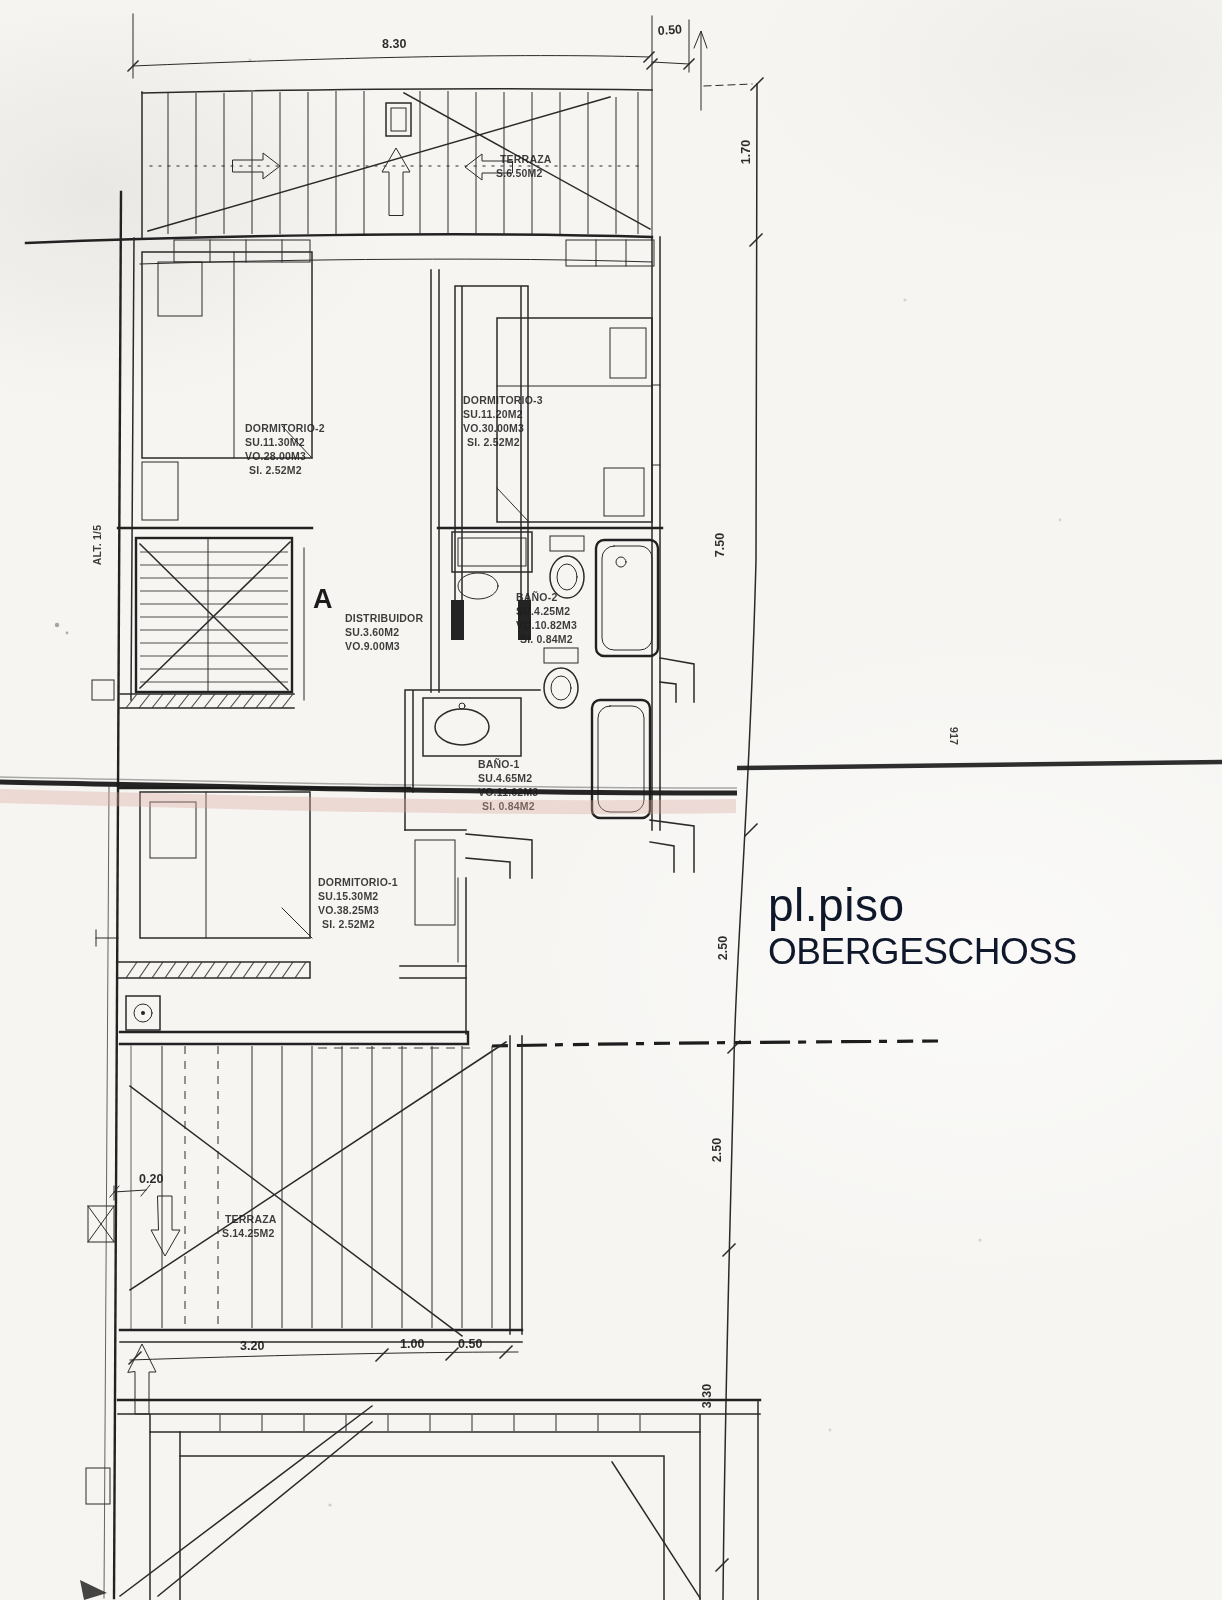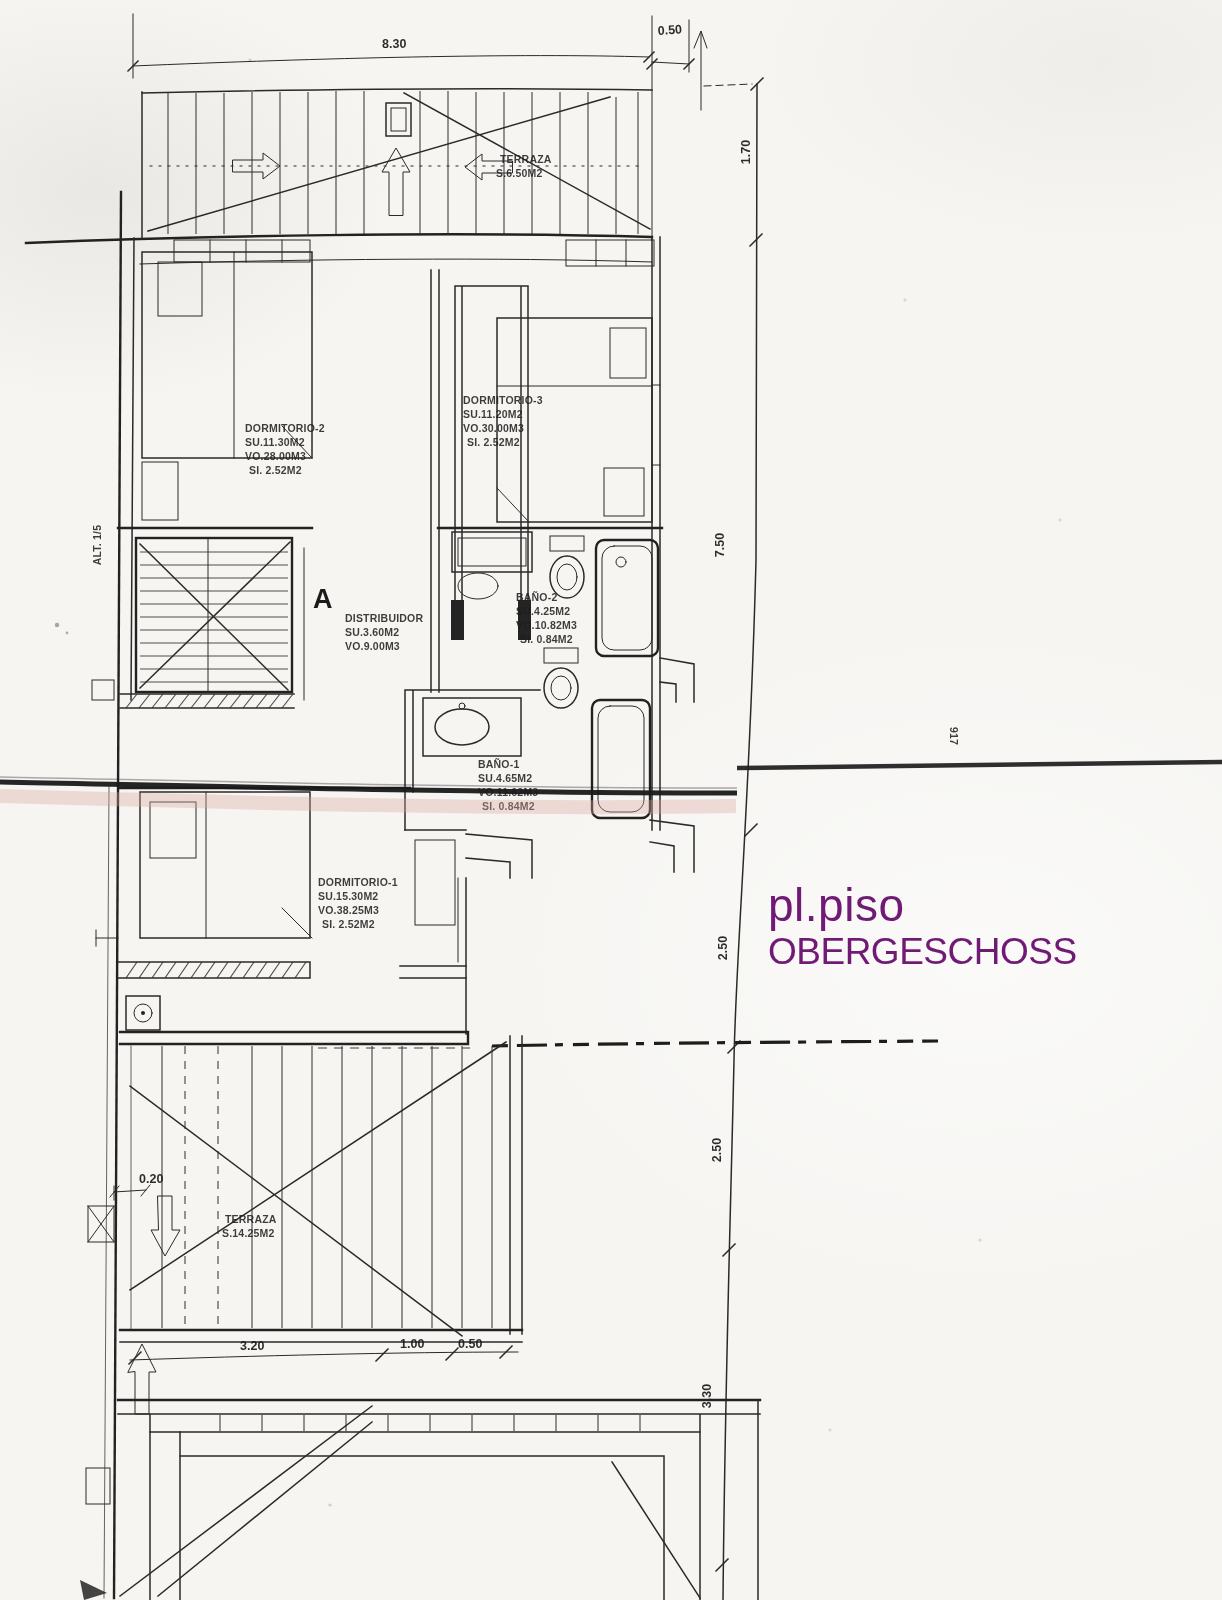--- a/index.html
+++ b/index.html
@@ -16,21 +16,21 @@
   .ln2{stroke:#222;stroke-width:2.4;fill:none;stroke-linecap:square;}
   .thin{stroke-width:1;}
   .soft{opacity:.72;}
   .hatch{stroke:#333;stroke-width:1.2;fill:none;opacity:.85;}
   .dash{stroke-dasharray:7 5;}
   .dashdot{stroke-dasharray:2 7;}
   .lbl{font:bold 10.5px "Liberation Sans",sans-serif;fill:#1e1e1e;opacity:.86;letter-spacing:.2px;}
   .dim{font:bold 12.5px "Liberation Sans",sans-serif;fill:#161616;opacity:.9;}
   .mark{font:bold 27px "Liberation Sans",sans-serif;fill:#1b1b1b;}
   .fill{fill:#242424;stroke:none;}
-  .title-overlay{position:absolute;left:768px;top:880px;color:#701a75;}
+  .title-overlay{position:absolute;left:768px;top:880px;color:#0f172a;}
   .title-overlay .t1{font-size:46px;letter-spacing:.5px;line-height:1.1;}
   .title-overlay .t2{font-size:37px;letter-spacing:-.5px;line-height:1.15;}
 </style>
 </head>
 <body>
 
 <div class="page">
 
 <svg viewBox="0 0 1222 1600" width="1222" height="1600">
 

